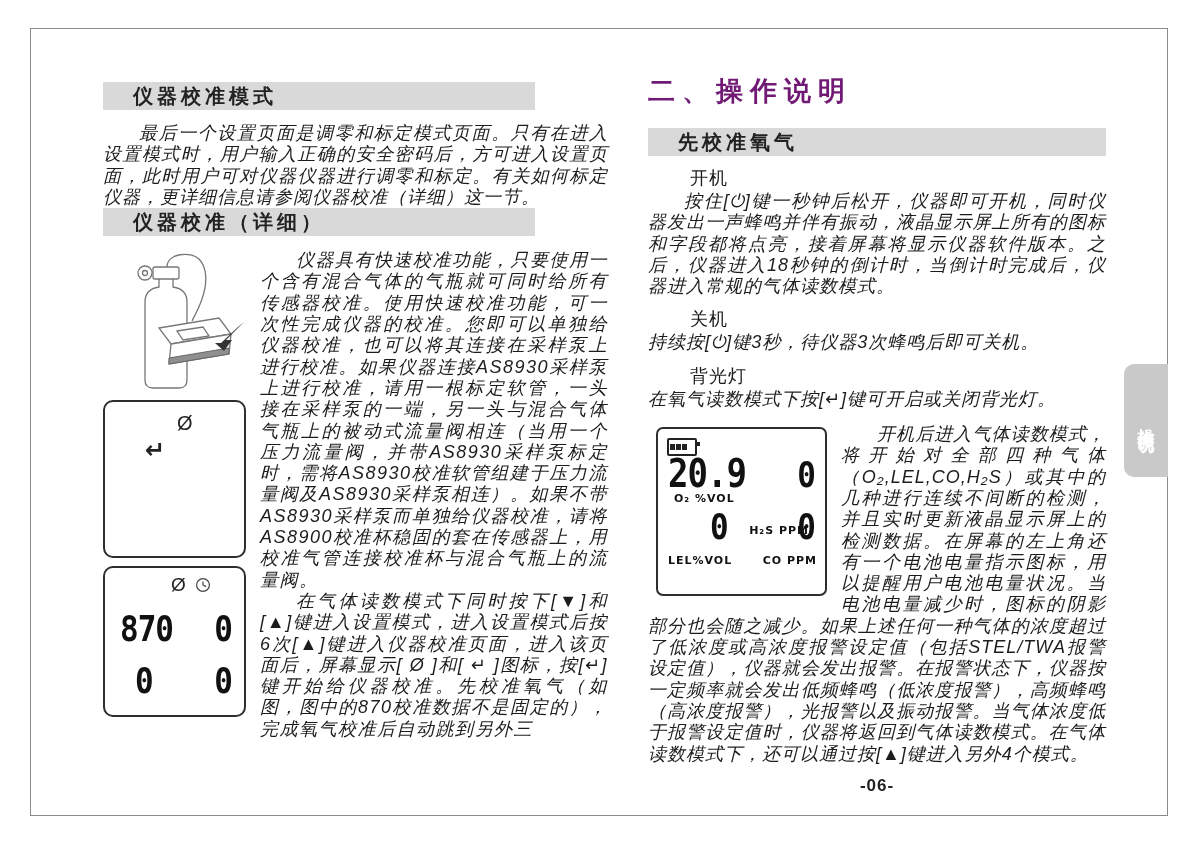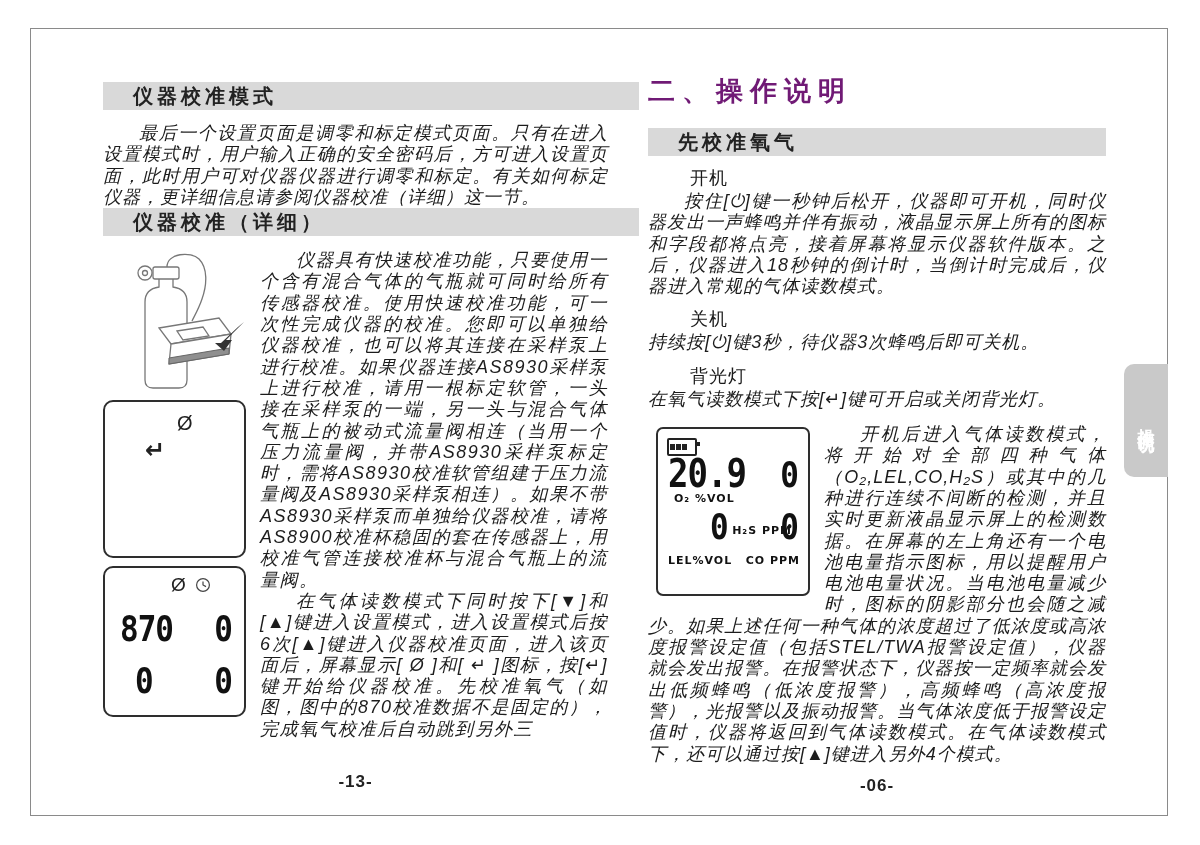--- a/index.html
+++ b/index.html
@@ -13,21 +13,21 @@
   
   p{margin:0;font-style:italic;}
   .body-text{font-size:18px;line-height:21.3px;letter-spacing:1px;
              text-align:justify;color:#1c1c1c;}
   .indent{text-indent:2em;}
   .hbar{box-sizing:border-box;height:28px;line-height:28px;background:#d9d9d9;
         padding-left:30px;font-size:20px;font-weight:bold;letter-spacing:4px;color:#222;}
 
   
   .left-col{position:absolute;left:103px;top:82px;width:505px;}
-  .left-col .hbar{width:536px;}
+  .left-col .hbar{width:432px;}
   .left-p1{margin-top:13px;width:505px;}
   .bar2{}
   .cols{display:flex;margin-top:14px;}
   .img-col{width:147px;flex:none;margin-right:10px;}
   .text-col{flex:1;}
   .text-col .body-text{letter-spacing:1.5px;}
   .text-col p+p{margin-top:0;}
 
   .lcd-box{box-sizing:border-box;border:2px solid #2e2e2e;border-radius:10px;
            background:#fff;position:relative;}
@@ -44,21 +44,21 @@
   .v-bl{position:absolute;left:30px;top:94px;font-size:31px;}
   .v-br{position:absolute;right:12px;top:94px;font-size:31px;}
 
   
   .right-col{position:absolute;left:648px;top:73px;width:458px;}
   .rtitle{font-size:27px;font-weight:bold;letter-spacing:7px;color:#701a75;}
   .right-col .hbar{width:458px;margin-top:19px;}
   .subhead{font-size:18px;letter-spacing:1px;margin:10px 0 1px 42px;}
   .gas{margin-top:14px;}
   .gas::after{content:"";display:block;clear:both;}
-  #lcd3{box-sizing:border-box;float:left;width:154px;height:169px;
+  #lcd3{box-sizing:border-box;float:left;width:171px;height:169px;
         border:2px solid #2e2e2e;border-radius:7px;margin:3px 14px 4px 8px;
         position:relative;background:#fff;}
   .battery{position:absolute;left:9px;top:9px;width:24px;height:12px;
            border:2px solid #222;border-radius:2px;display:flex;align-items:center;
            gap:1px;padding:1px;}
   .battery i{display:block;width:5px;height:6px;background:#222;}
   .battery::after{content:"";position:absolute;right:-5px;top:2px;width:3px;height:4px;
                   background:#222;}
   .lcd3-v-o2{position:absolute;left:10px;top:24px;font-size:34px;}
   .lcd3-v-h2s{position:absolute;right:10px;top:27px;font-size:31px;}
@@ -134,21 +134,20 @@
         </div>
       </div>
 
       <div class="text-col">
         <p class="body-text indent">仪器具有快速校准功能，只要使用一个含有混合气体的气瓶就可同时给所有传感器校准。使用快速校准功能，可一次性完成仪器的校准。您即可以单独给仪器校准，也可以将其连接在采样泵上进行校准。如果仪器连接AS8930采样泵上进行校准，请用一根标定软管，一头接在采样泵的一端，另一头与混合气体气瓶上的被动式流量阀相连（当用一个压力流量阀，并带AS8930采样泵标定时，需将AS8930校准软管组建于压力流量阀及AS8930采样泵相连）。如果不带AS8930采样泵而单独给仪器校准，请将AS8900校准杯稳固的套在传感器上，用校准气管连接校准杯与混合气瓶上的流量阀。</p>
         <p class="body-text indent">在气体读数模式下同时按下[▼]和[▲]键进入设置模式，进入设置模式后按6次[▲]键进入仪器校准页面，进入该页面后，屏幕显示[ Ø ]和[ ↵ ]图标，按[↵]键开始给仪器校准。先校准氧气（如图，图中的870校准数据不是固定的），完成氧气校准后自动跳到另外三</p>
       </div>
     </div>
   </div>
 
-  <div class="pagenum" id="pn-left">-13-</div>
 
   <div class="right-col">
 
     <div class="rtitle">二、操作说明</div>
 
     <div class="hbar">先校准氧气</div>
 
     <div class="subhead">开机</div>
     <p class="body-text indent">按住[⏻]键一秒钟后松开，仪器即可开机，同时仪器发出一声蜂鸣并伴有振动，液晶显示屏上所有的图标和字段都将点亮，接着屏幕将显示仪器软件版本。之后，仪器进入18秒钟的倒计时，当倒计时完成后，仪器进入常规的气体读数模式。</p>
 

